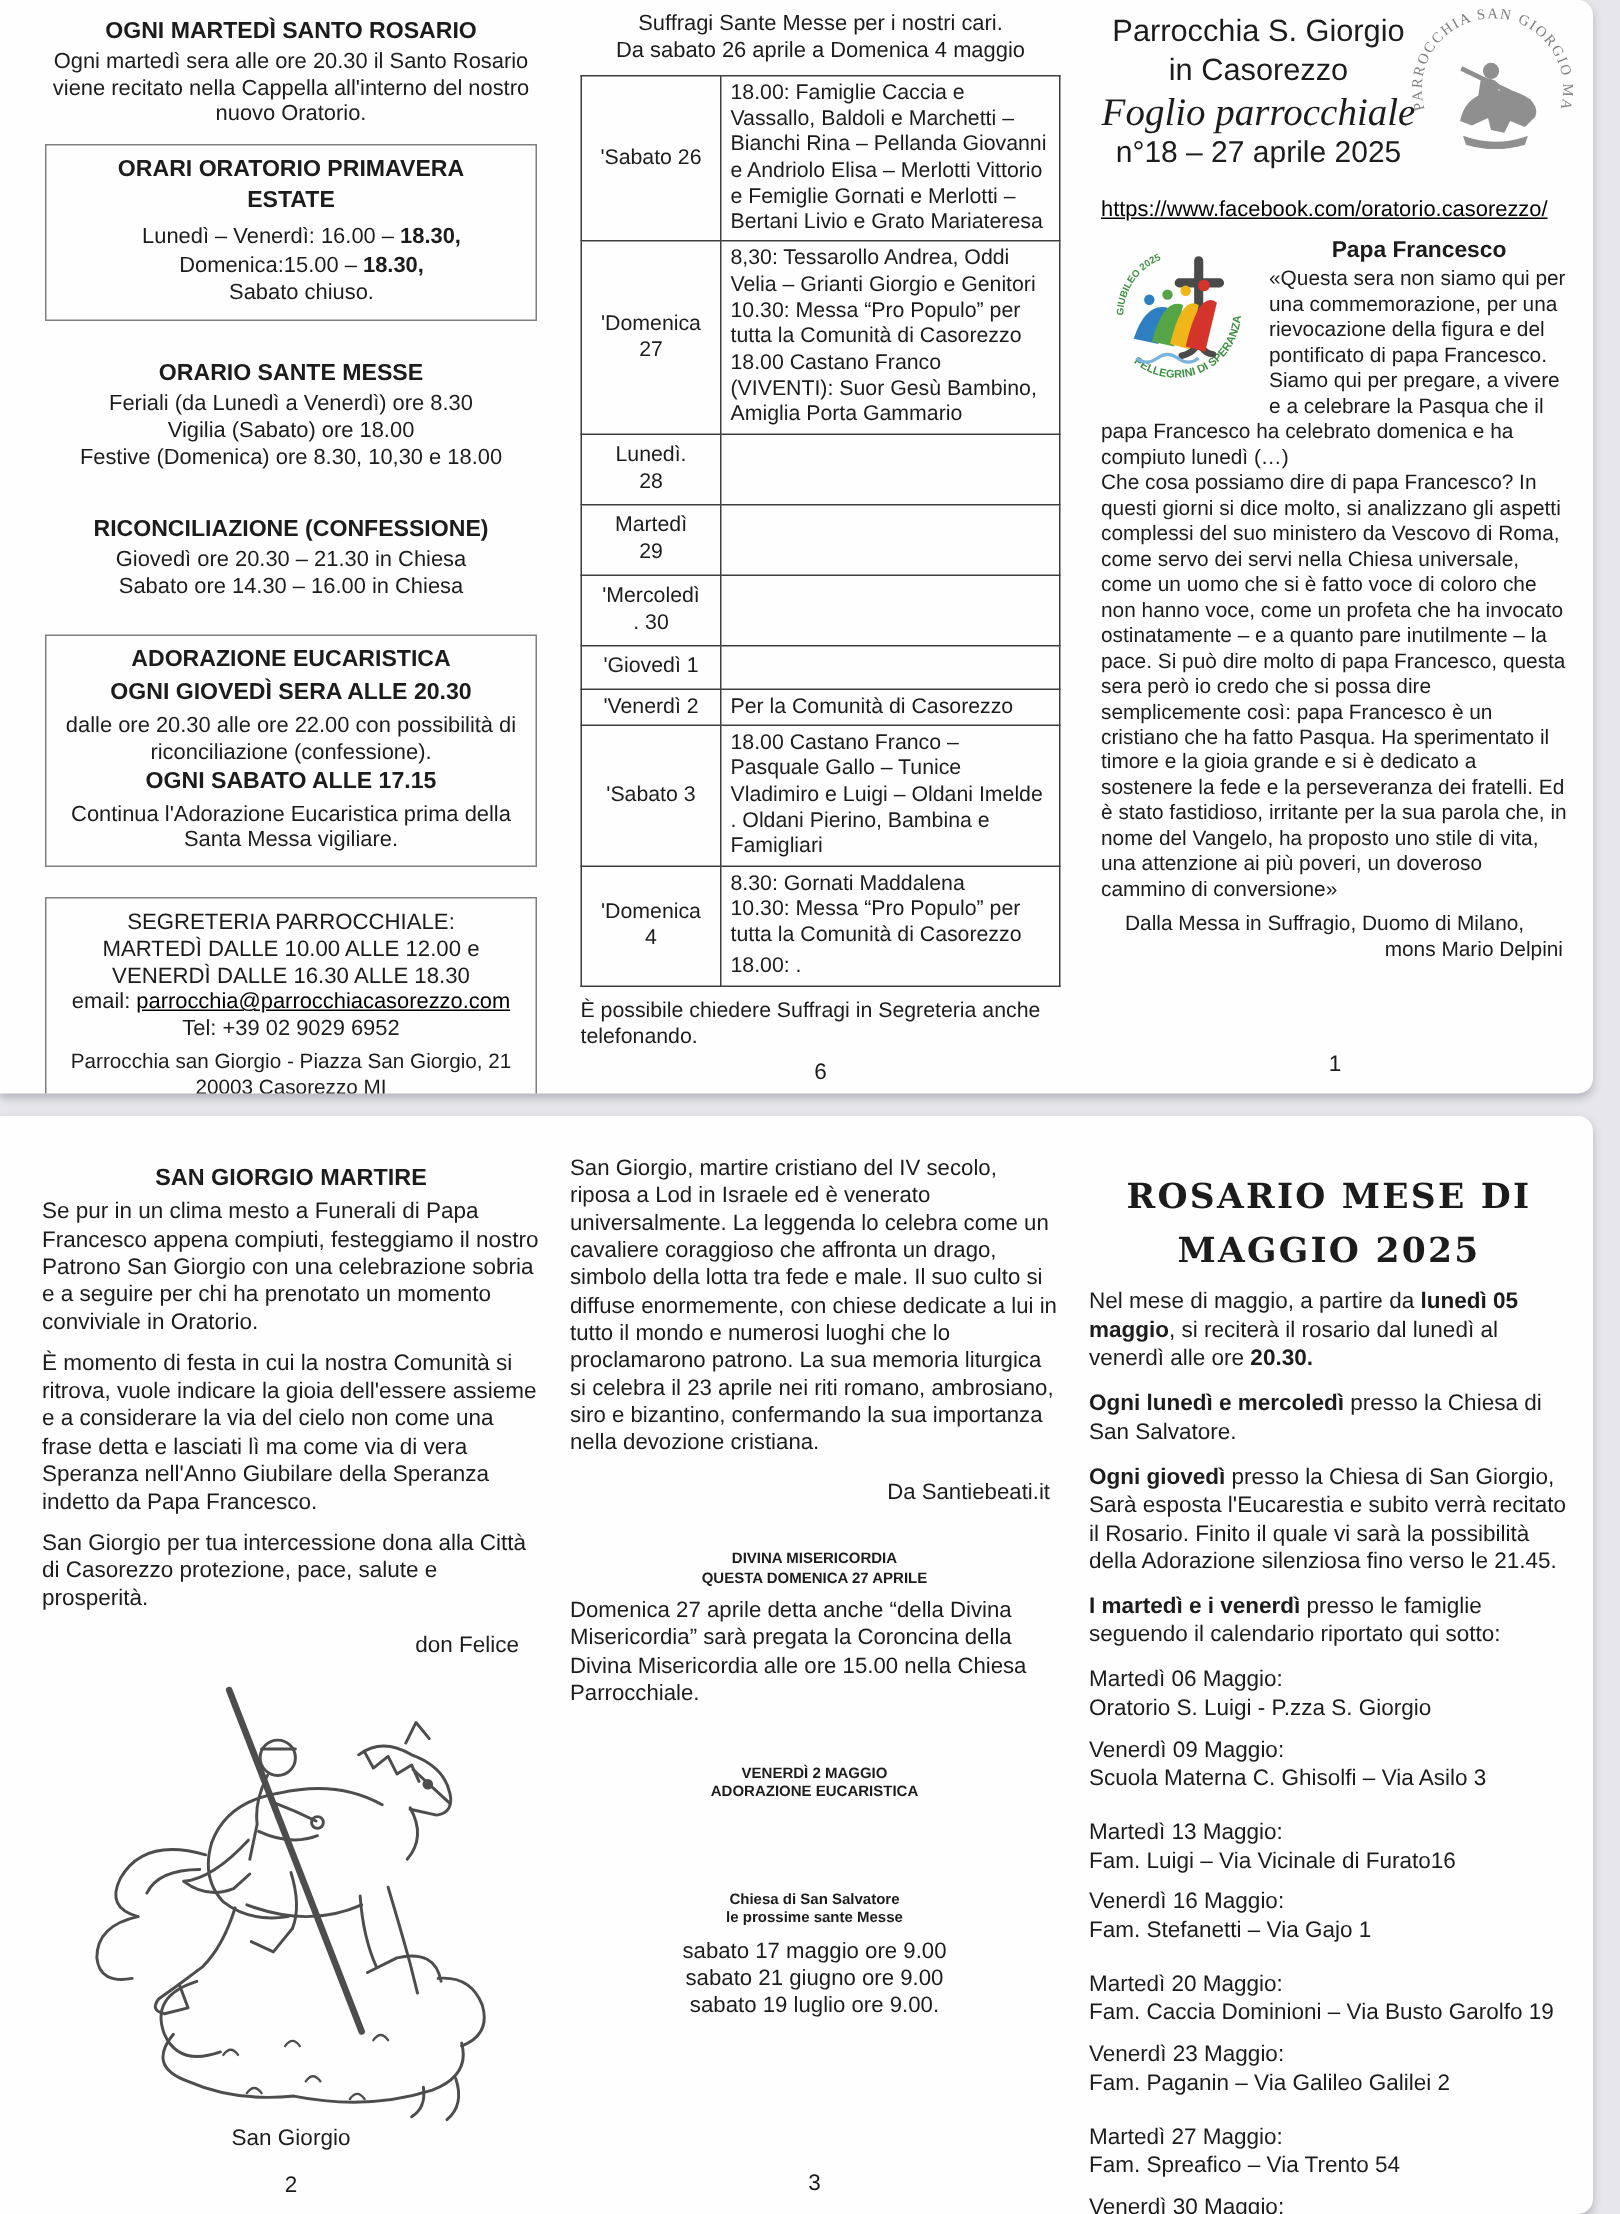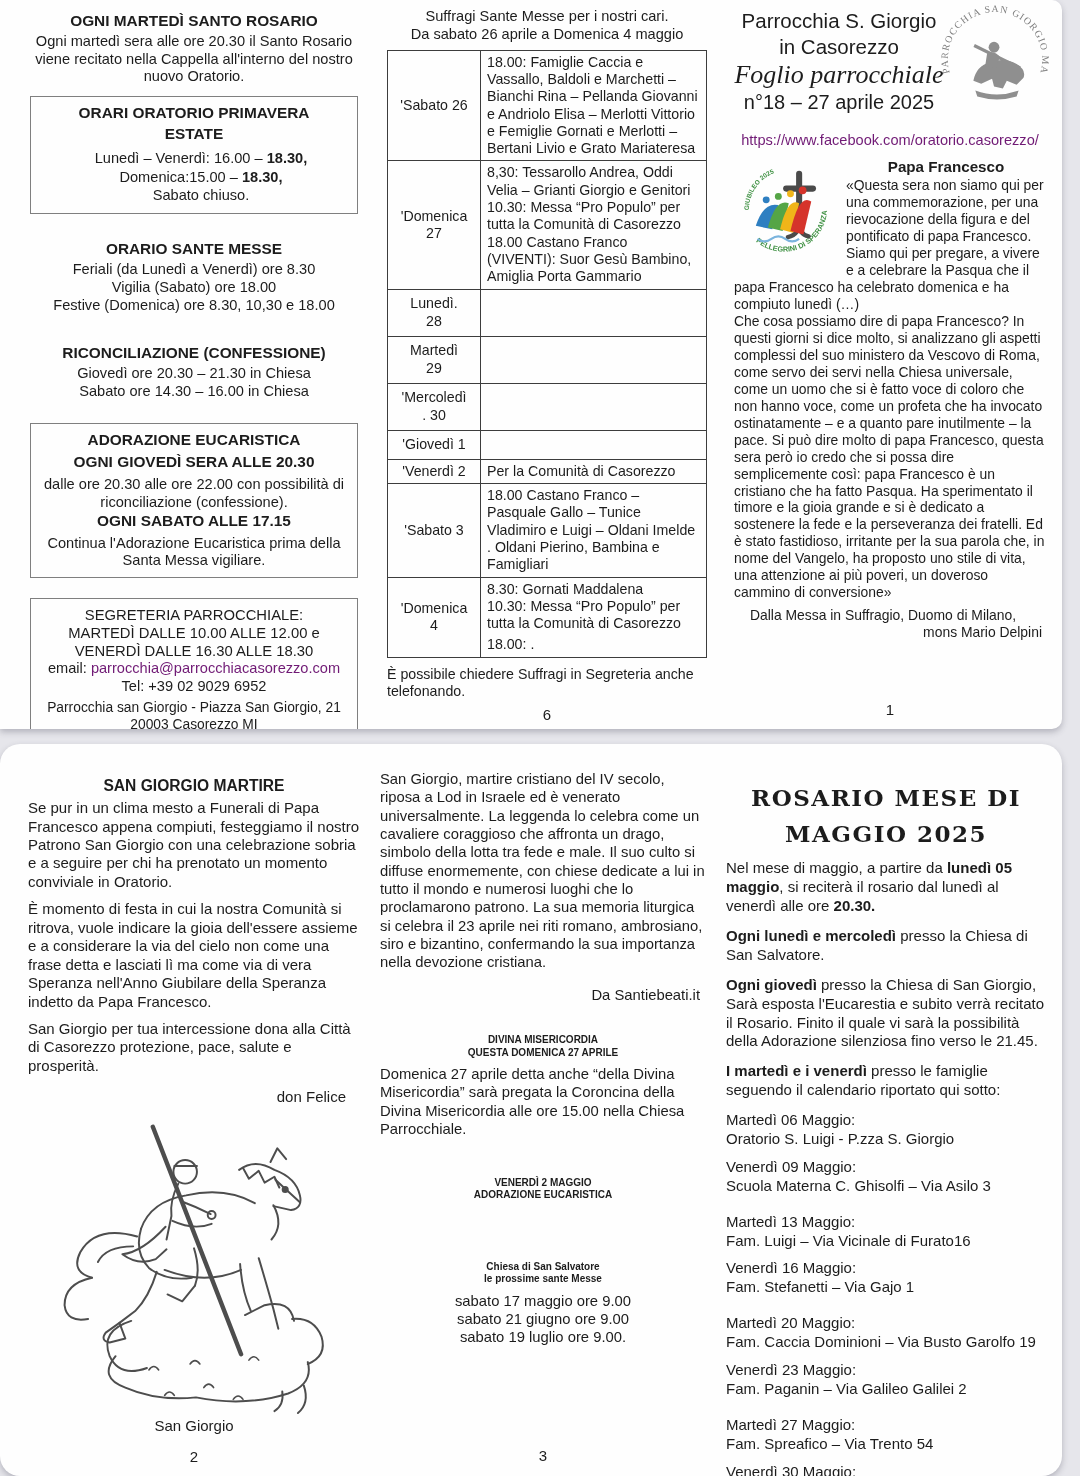--- a/index.html
+++ b/index.html
@@ -10,27 +10,27 @@
     color:#1c1c1c;
     -webkit-font-smoothing:antialiased;
   }
   .sheet{
     position:absolute;left:0;width:1062px;background:#fefefe;
     border-radius:0 10px 10px 0;
     box-shadow:0 3px 6px rgba(70,70,90,.32);
     overflow:hidden;
   }
   #sheet-top{top:0;height:729px;}
-  #sheet-bottom{top:744px;height:732px;border-radius:20px;}
+  #sheet-bottom{top:744px;height:732px;}
   .cols{display:flex;justify-content:space-between;height:100%;padding:8px 16px 0 28px;box-sizing:border-box;}
   .col{display:flex;flex-direction:column;}
   .pagenum{margin-top:auto;text-align:center;font-size:15px;padding:6px 0 10px;}
   .hd{font-weight:bold;text-align:center;}
   .ctr{text-align:center;}
-  .link{color:#701a75;cursor:pointer;text-align:center;}
+  .link{color:#000000;text-decoration:underline;cursor:pointer;}
   
   .p5{width:332px;font-size:14.6px;line-height:1.22;}
   .p5 .hd{font-size:15.4px;margin:4px 0 2px;}
   .p5 .intro{text-align:center;}
   .bx{border:1px solid #7f7f7f;margin:10px 2px;padding:7px 9px;}
   .bx .hd{margin:0 0 4px;}
   .orari-lines{padding-left:14px;}
   .orari-lines div{margin:1px 0;text-align:center;}
   .p5 .sect{margin-top:12px;}
   .p5 .sect .ln{text-align:center;}

